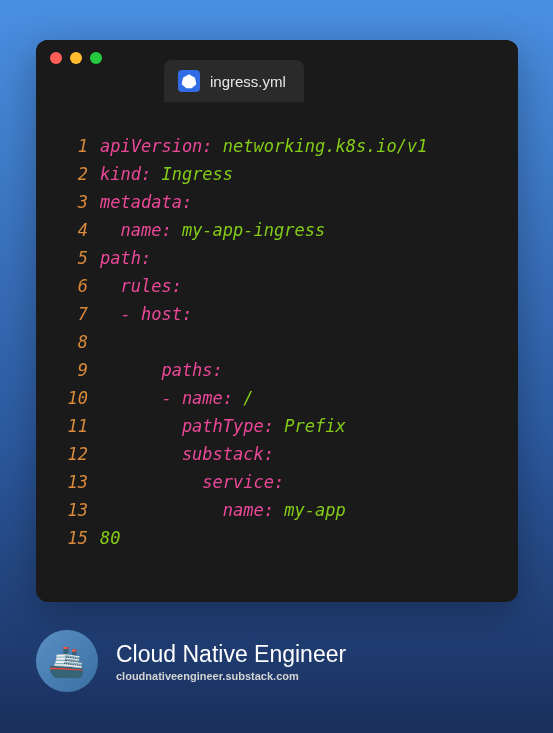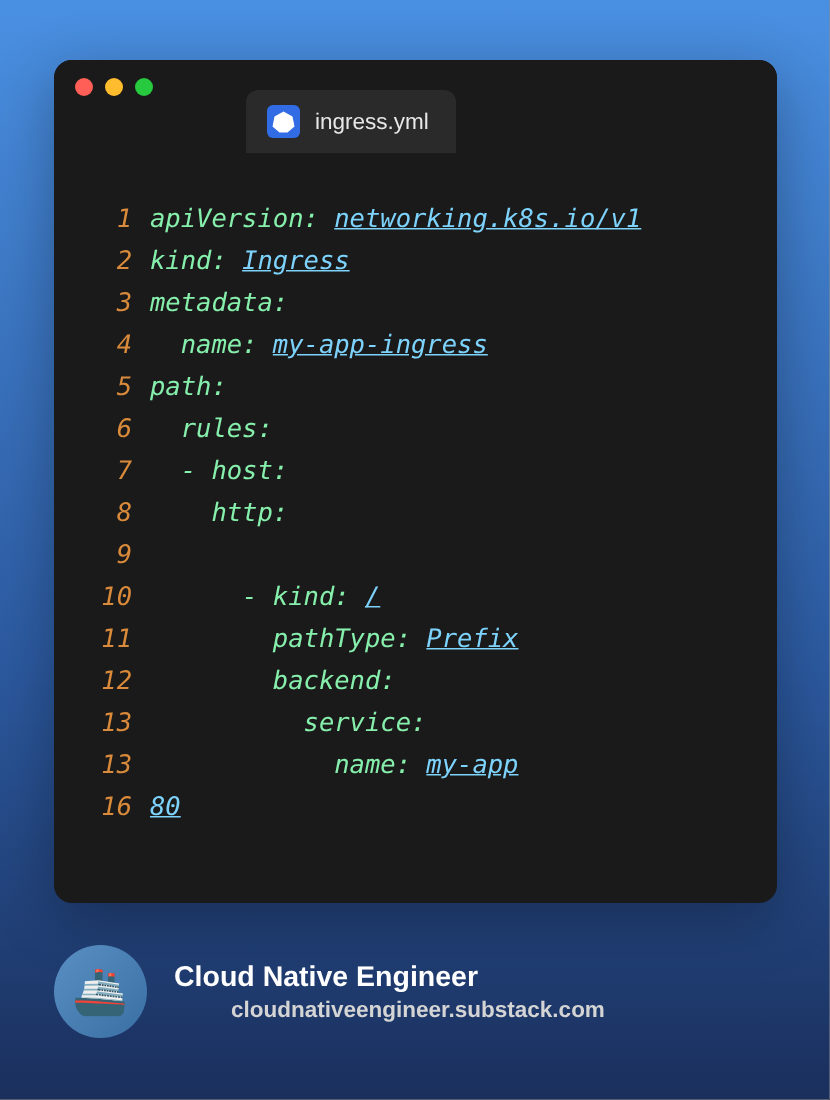--- a/index.html
+++ b/index.html
@@ -31,32 +31,32 @@
     display:flex; align-items:center; justify-content:center;
   }
   .k8s-icon svg{width:16px;height:16px;}
   .code {
     padding:30px 20px 20px 20px;
     font-family:'Consolas','Monaco',monospace;
     font-size:17px; font-style:italic; line-height:28px;
   }
   .line { display:flex; white-space:pre; }
   .ln { width:44px; text-align:right; color:#d98a3a; padding-right:12px; font-style:italic;}
-  .key{color:#86efac;} .val{color:#7dd3fc;text-decoration:underline;}
+  .key{color:#ec4899;} .val{color:#84cc16;}
   .footer {
     position:absolute; left:36px; top:630px; display:flex; align-items:center; gap:18px;
   }
   .avatar {
     width:62px; height:62px; border-radius:50%;
     background:linear-gradient(135deg,#5a8fc4,#3a6fa4);
     display:flex; align-items:center; justify-content:center;
     font-size:30px;
   }
-  .title { color:#fff; font-weight:700; font-size:19px; margin-bottom:2px;}
-  .url { color:#d4d4d4; font-weight:600; font-size:15px;margin-left:38px;}
+  .title { color:#fff; font-weight:400; font-size:23px; margin-bottom:2px;}
+  .url { color:#d4d4d4; font-weight:600; font-size:11px;}
 </style>
 </head>
 <body>
 
 <div class="editor">
   <div class="titlebar">
     <div class="dot r"></div>
     <div class="dot y"></div>
     <div class="dot g"></div>
   </div>
@@ -71,28 +71,28 @@
     </div>
   </div>
   <div class="code" id="code">
       <div class="line"><span class="ln">1</span><span class="key">apiVersion: </span><span class="val">networking.k8s.io/v1</span></div>
       <div class="line"><span class="ln">2</span><span class="key">kind: </span><span class="val">Ingress</span></div>
       <div class="line"><span class="ln">3</span><span class="key">metadata:</span><span class="val"></span></div>
       <div class="line"><span class="ln">4</span><span class="key">  name: </span><span class="val">my-app-ingress</span></div>
       <div class="line"><span class="ln">5</span><span class="key">path:</span><span class="val"></span></div>
       <div class="line"><span class="ln">6</span><span class="key">  rules:</span><span class="val"></span></div>
       <div class="line"><span class="ln">7</span><span class="key">  - host: </span></div>
-      <div class="line"><span class="ln">8</span><span class="key">    http:</span><span class="val"></span></div>
-      <div class="line"><span class="ln">9</span><span class="val"></span></div>
-      <div class="line"><span class="ln">10</span><span class="key">      - kind: </span><span class="val">/</span></div>
+      <div class="line"><span class="ln">8</span><span class="val"></span></div>
+      <div class="line"><span class="ln">9</span><span class="key">      paths:</span><span class="val"></span></div>
+      <div class="line"><span class="ln">10</span><span class="key">      - name: </span><span class="val">/</span></div>
       <div class="line"><span class="ln">11</span><span class="key">        pathType: </span><span class="val">Prefix</span></div>
-      <div class="line"><span class="ln">12</span><span class="key">        backend:</span><span class="val"></span></div>
+      <div class="line"><span class="ln">12</span><span class="key">        substack:</span><span class="val"></span></div>
       <div class="line"><span class="ln">13</span><span class="key">          service:</span><span class="val"></span></div>
       <div class="line"><span class="ln">13</span><span class="key">            name: </span><span class="val">my-app</span></div>
-      <div class="line"><span class="ln">16</span><span class="val">80</span></div>
+      <div class="line"><span class="ln">15</span><span class="val">80</span></div>
     </div>
 </div>
 
 <div class="footer">
   <div class="avatar">
     <span>🚢</span>
   </div>
   <div>
     <div class="title">Cloud Native Engineer</div>
     <div class="url">cloudnativeengineer.substack.com</div>

